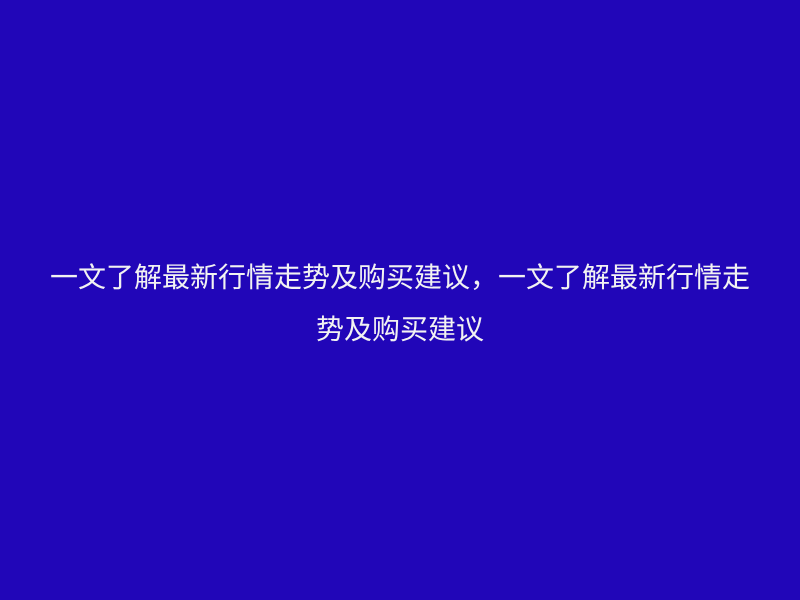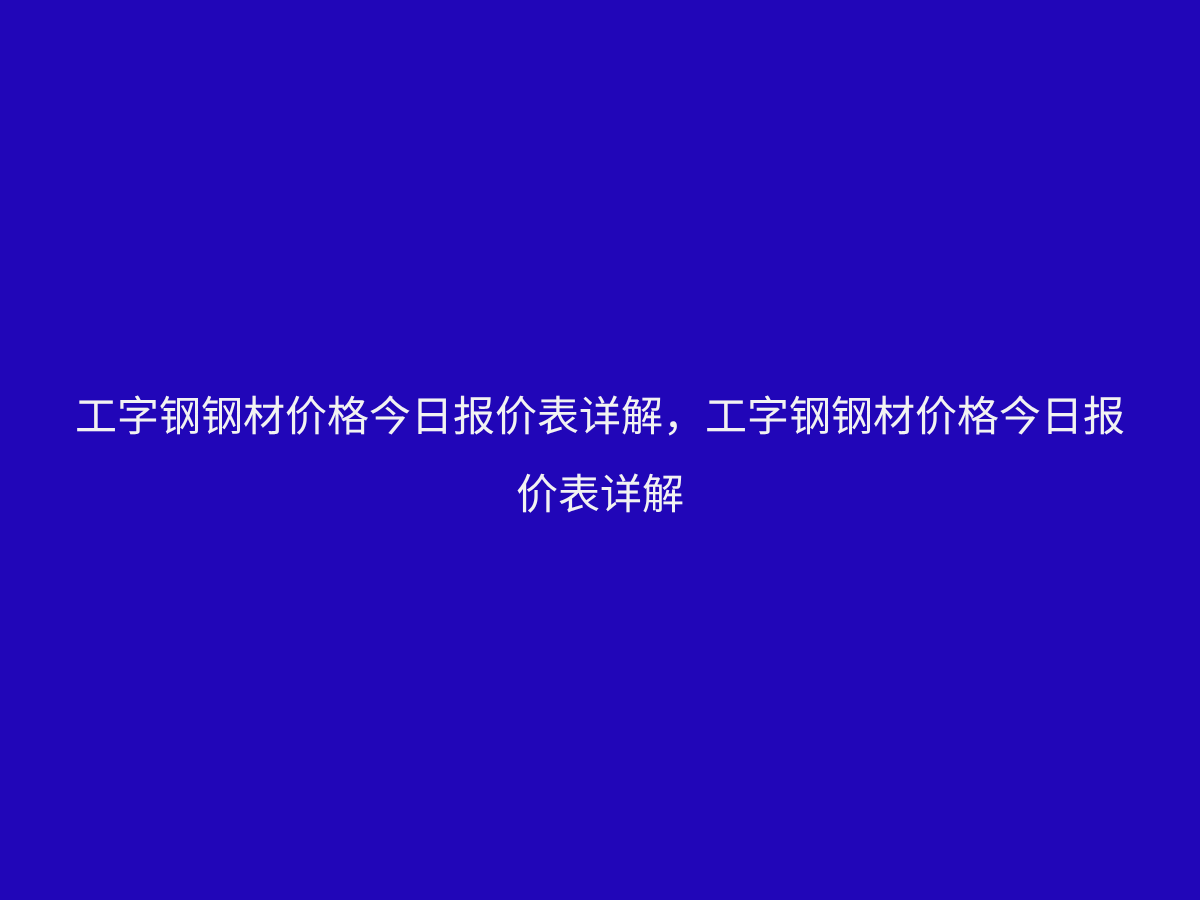--- a/index.html
+++ b/index.html
@@ -43,14 +43,14 @@
     color: #f2f2f2;
     text-align: center;
     white-space: pre-line;
     -webkit-font-smoothing: antialiased;
   }
 </style>
 </head>
 <body>
 
 <div id="title-card">
-  <h1 id="headline">工字钢钢材价格今日报价表详解，工字钢钢材价格今日报价表详解</h1>
+  <h1 id="headline">一文了解最新行情走势及购买建议，一文了解最新行情走势及购买建议</h1>
 </div>
 
 </body></html>

